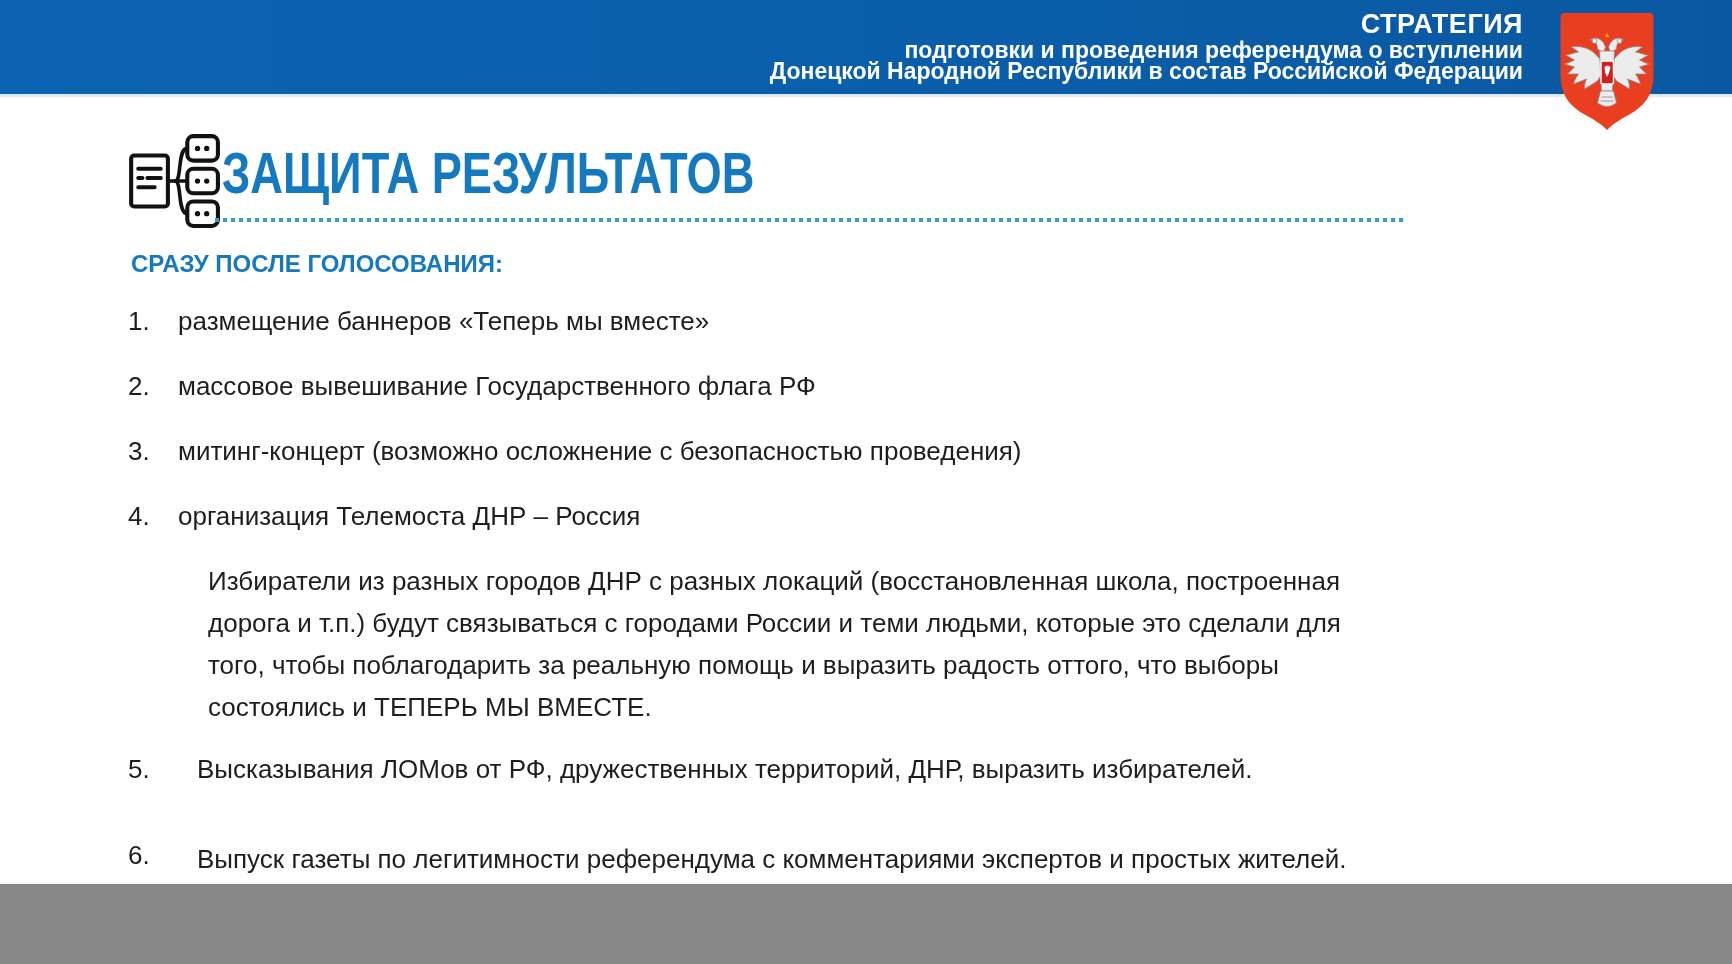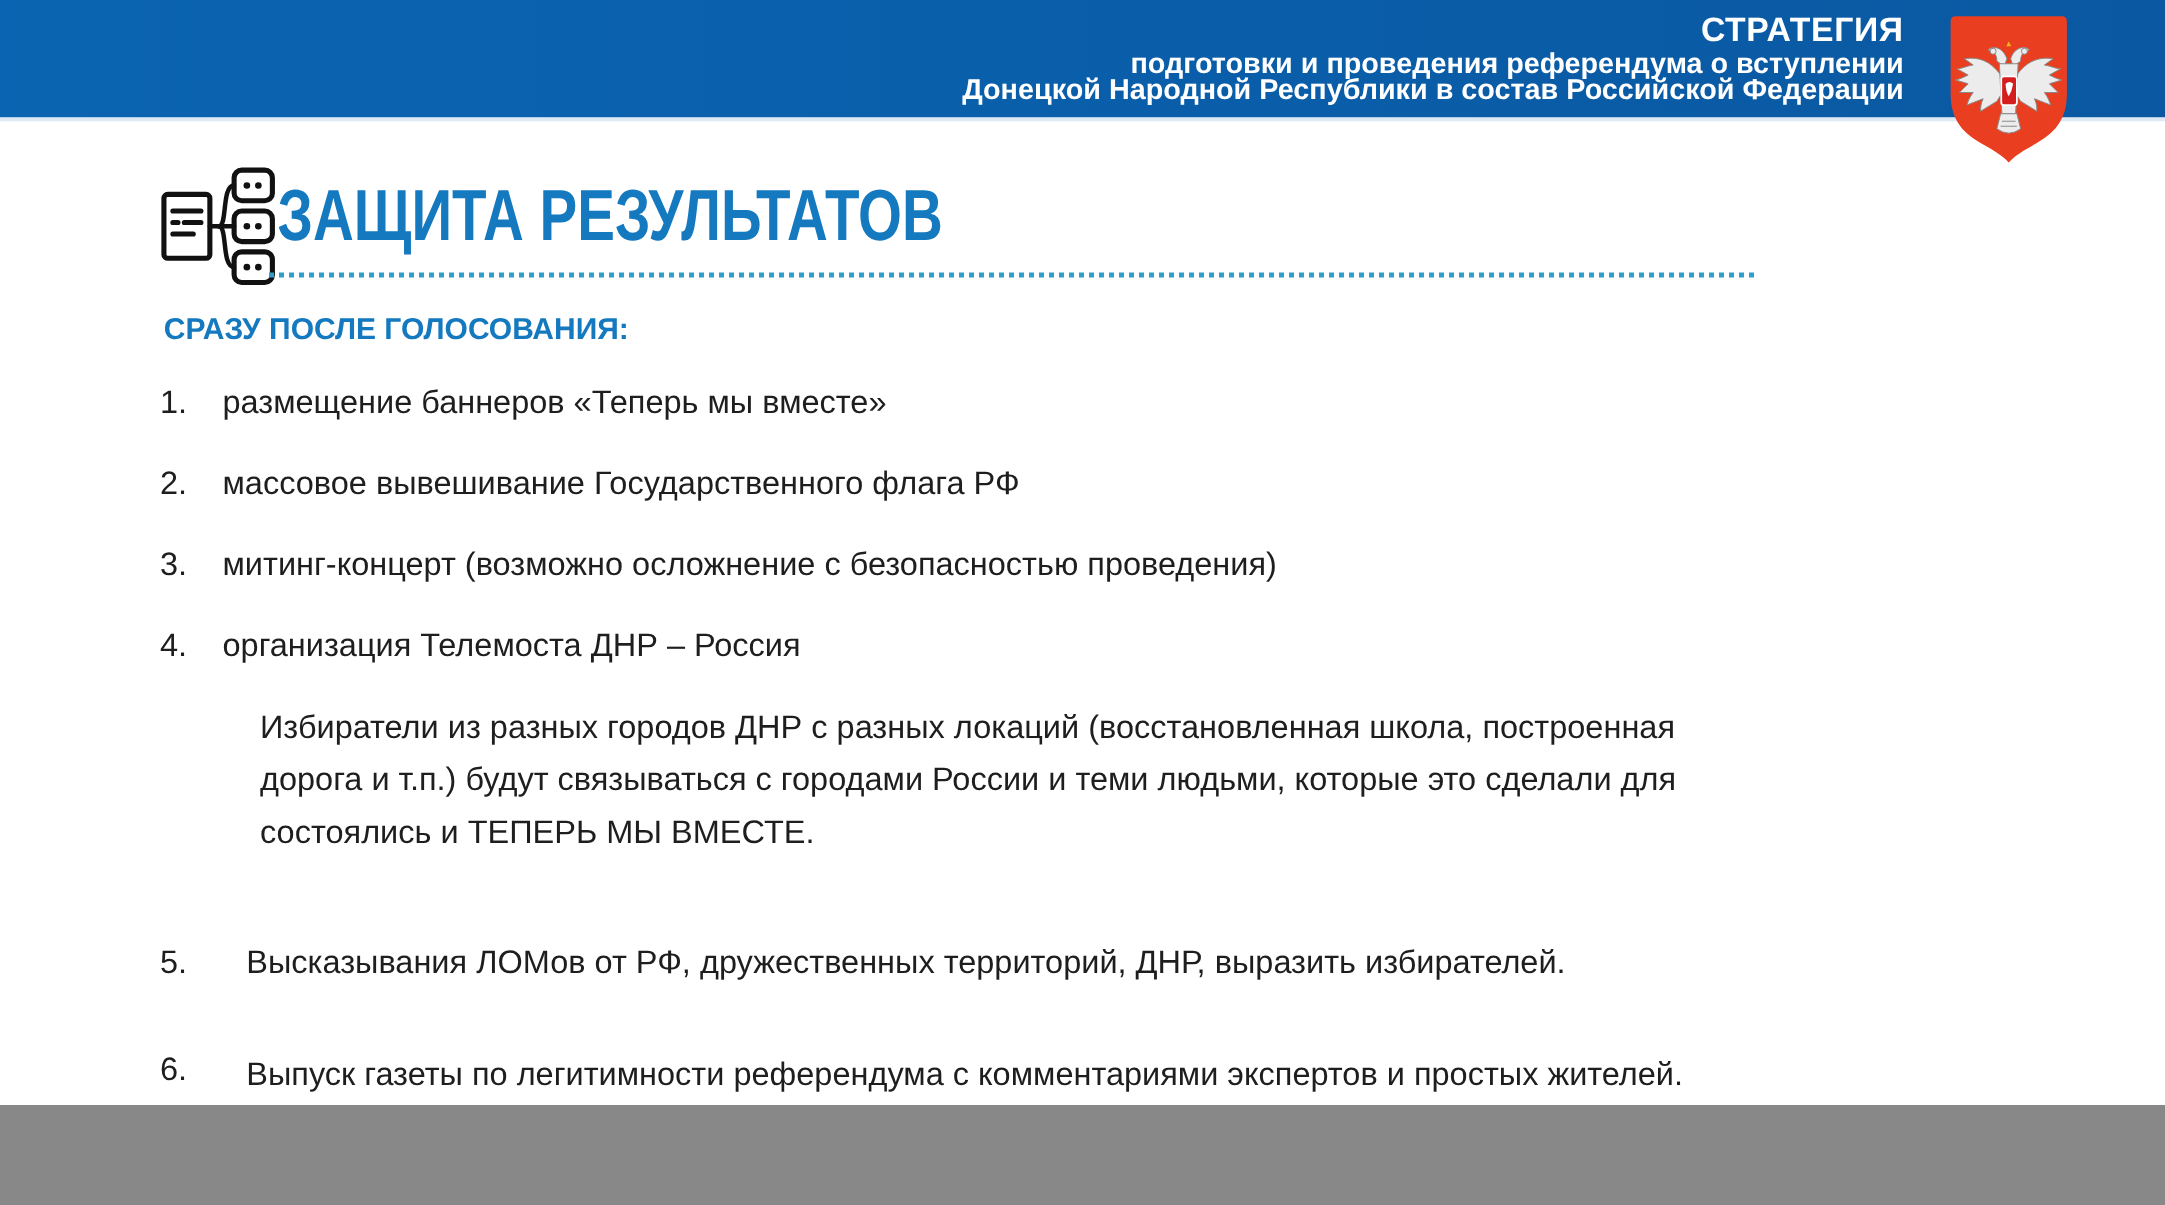--- a/index.html
+++ b/index.html
@@ -146,20 +146,21 @@
     <span class="item-text">митинг-концерт (возможно осложнение с безопасностью проведения)</span>
   </div>
   <div class="list-row row-4">
     <span class="num num-narrow">4.</span>
     <span class="item-text">организация Телемоста ДНР – Россия</span>
   </div>
 
   <div class="paragraph">
     <div>Избиратели из разных городов ДНР с разных локаций (восстановленная школа, построенная</div>
     <div>дорога и т.п.) будут связываться с городами России и теми людьми, которые это сделали для</div>
+    <div>того, чтобы поблагодарить за реальную помощь и выразить радость оттого, что выборы</div>
     <div>состоялись и ТЕПЕРЬ МЫ ВМЕСТЕ.</div>
   </div>
 
   <div class="list-row row-5">
     <span class="num num-wide">5.</span>
     <span class="item-text">Высказывания ЛОМов от РФ, дружественных территорий, ДНР, выразить избирателей.</span>
   </div>
   <div class="list-row row-6">
     <span class="num num-wide">6.</span>
     <span class="item-text"><span>Выпуск газеты по легитимности референдума с комментариями экспертов и простых</span>

